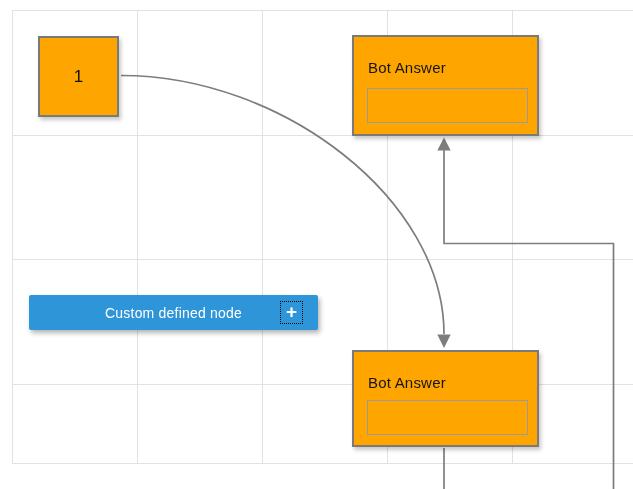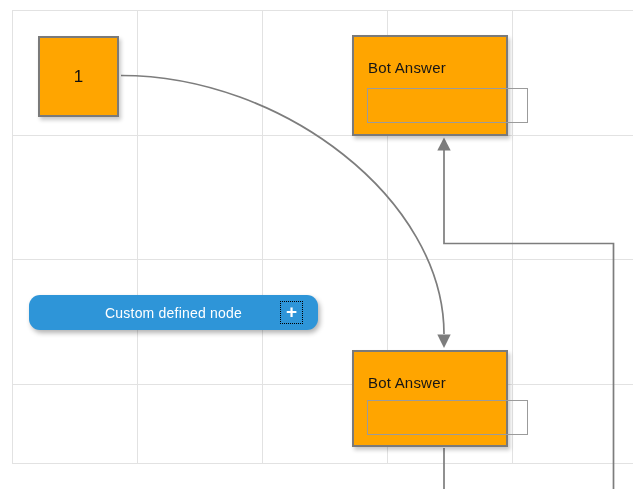--- a/index.html
+++ b/index.html
@@ -20,33 +20,33 @@
   .gridline{stroke:var(--grid-line);stroke-width:1;}
   .conn{stroke:var(--connector);stroke-width:1.7;fill:none;}
   .arrowhead{fill:var(--connector);stroke:none;}
 
   .node{position:absolute;background:var(--node-fill);
     border:2px solid var(--node-border);
     box-shadow:2px 3px 4px rgba(0,0,0,0.22);}
   .node-square{left:38px;top:36px;width:81px;height:81px;
     display:flex;align-items:center;justify-content:center;
     font-size:17px;color:#101010;}
-  .bot-node{width:156px;}
+  .bot-node{width:187px;}
   .bot-top{left:352px;top:35px;height:101px;}
   .bot-bottom{left:352px;top:350px;height:97px;}
   .bot-title{position:absolute;left:14px;top:22px;font-size:15px;
     color:var(--node-title-text);letter-spacing:.2px;}
   .answer-input{position:absolute;left:13px;width:161px;height:35px;
     background:transparent;border:1px solid var(--input-border);
     outline:none;font-size:13px;color:#222;padding:0 6px;}
   .bot-top .answer-input{top:51px;}
   .bot-bottom .answer-input{top:48px;}
 
   .custom-node{position:absolute;left:29px;top:295px;width:289px;height:35px;
-    background:var(--custom-node-fill);border-radius:11px;
+    background:var(--custom-node-fill);border-radius:2px;
     display:flex;align-items:center;justify-content:center;
     box-shadow:2px 3px 5px rgba(0,0,0,0.3);}
   .custom-label{color:var(--custom-node-text);font-size:14px;letter-spacing:.2px;}
   .plus-box{position:absolute;right:15px;top:6px;width:23px;height:23px;
     border:1px dotted #000;display:flex;align-items:center;justify-content:center;
     cursor:pointer;}
   .plus-glyph{color:#fff;font-size:19px;font-weight:700;line-height:1;
     transform:translateY(-1px);}
 </style>
 </head>

